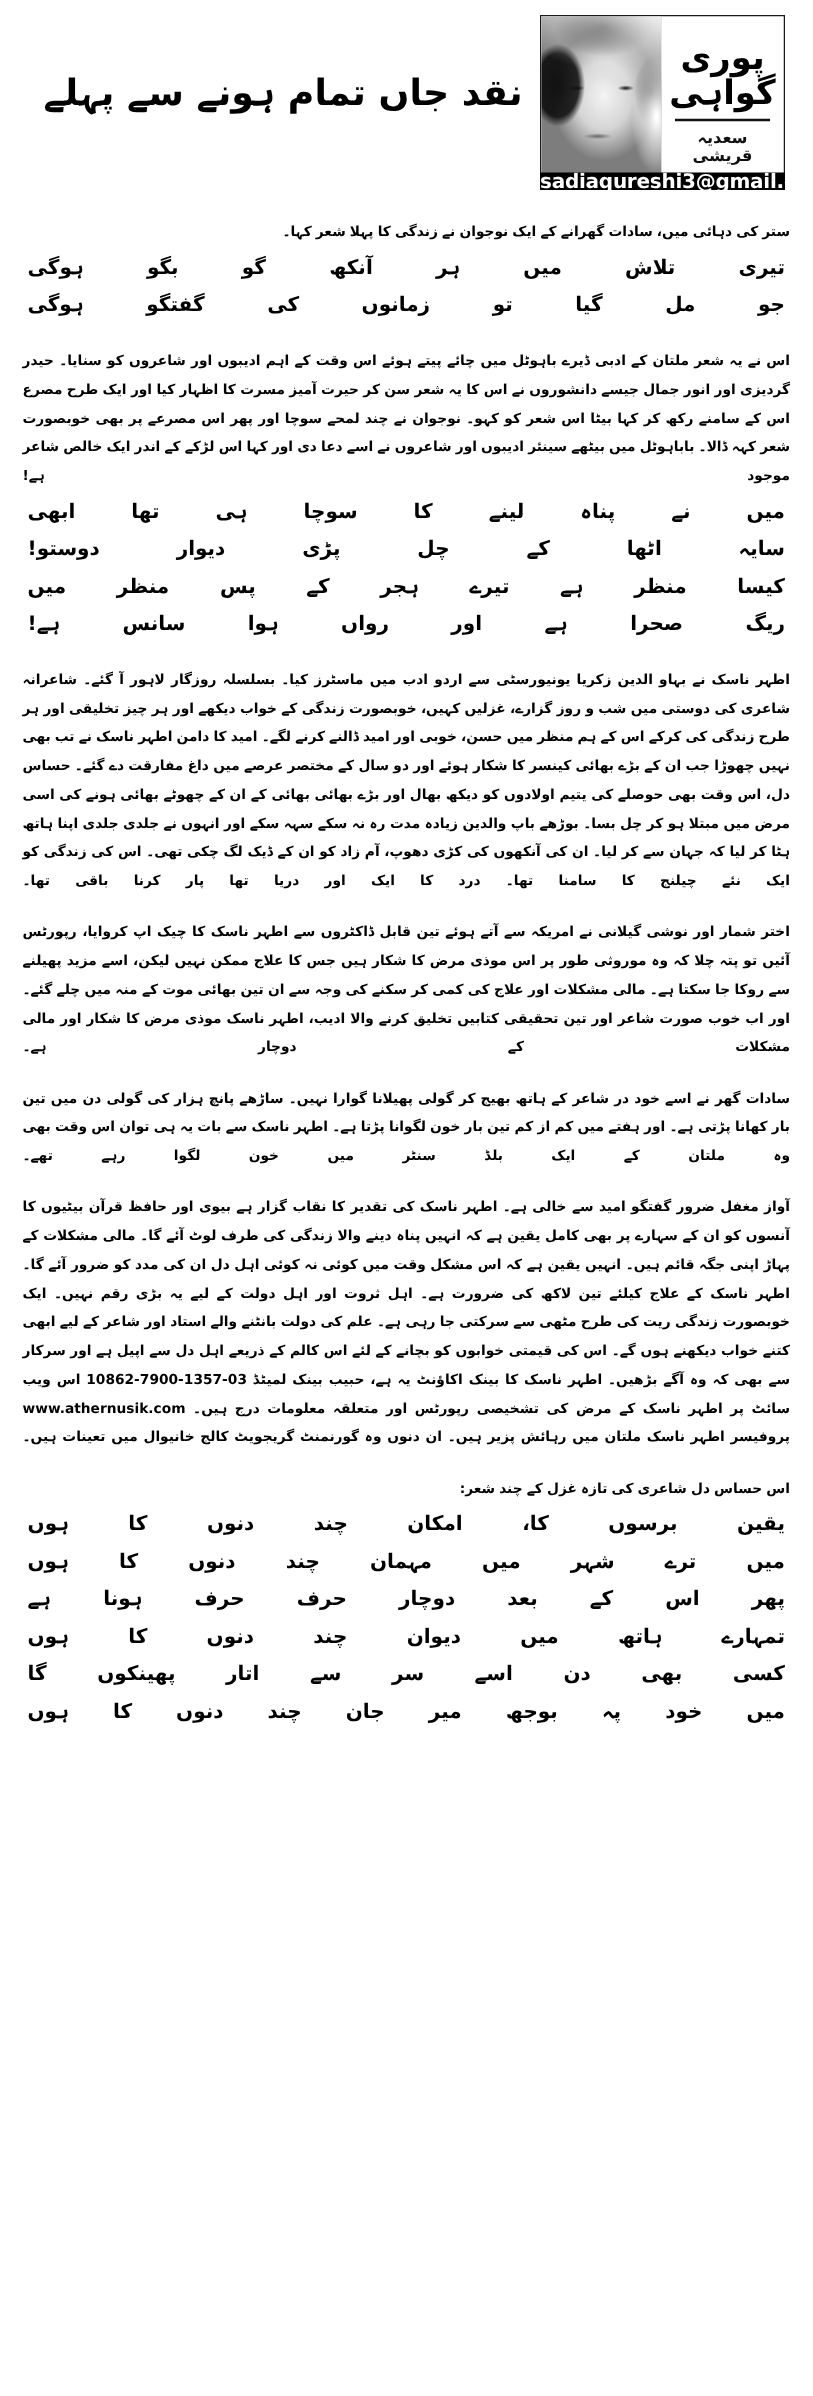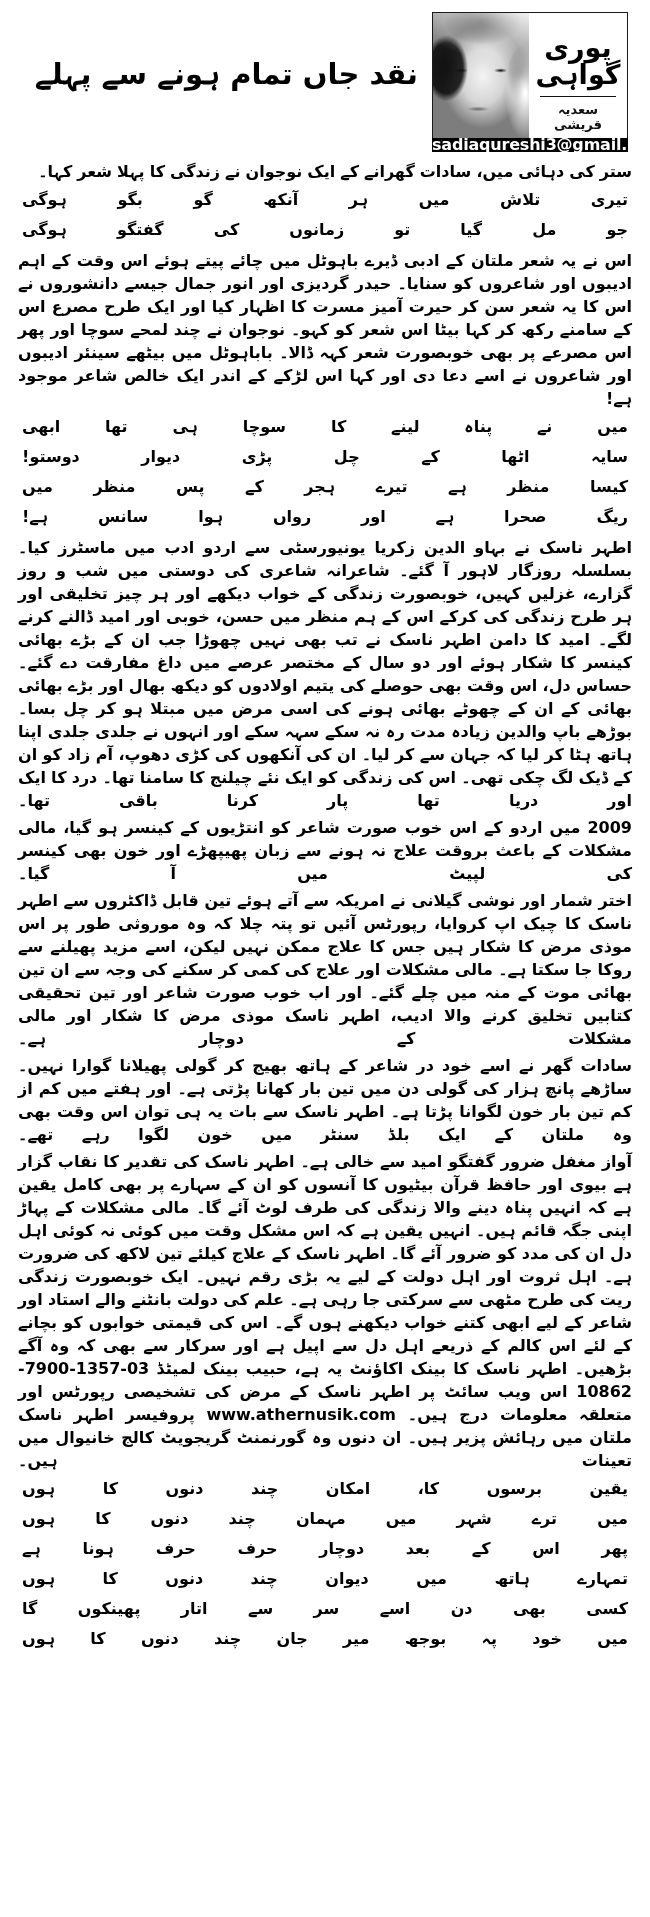--- a/index.html
+++ b/index.html
@@ -131,22 +131,22 @@
     font-weight:700;
     color:#000;
     line-height:1.3;
   }
 
   
   .article{
     padding:4px 8px 0 8px;
   }
   p.para{
-    margin:4px 0 1px 0;
-    font-size:16px;
+    margin:18px 0 1px 0;
+    font-size:11px;
     line-height:23px;
     text-align:justify;
     text-align-last:justify;
     font-weight:600;
     color:#000;
     word-spacing:-0.5px;
   }
   p.para.last-right{
     text-align-last:right;
   }
@@ -267,28 +267,28 @@
         <span>اور</span>
         <span>رواں</span>
         <span>ہوا</span>
         <span>سانس</span>
         <span>ہے!</span>
       </div>
     </div>
 
     <p class="para">اطہر ناسک نے بہاو الدین زکریا یونیورسٹی سے اردو ادب میں ماسٹرز کیا۔ بسلسلہ روزگار لاہور آ گئے۔ شاعرانہ شاعری کی دوستی میں شب و روز گزارے، غزلیں کہیں، خوبصورت زندگی کے خواب دیکھے اور ہر چیز تخلیقی اور ہر طرح زندگی کی کرکے اس کے ہم منظر میں حسن، خوبی اور امید ڈالنے کرنے لگے۔ امید کا دامن اطہر ناسک نے تب بھی نہیں چھوڑا جب ان کے بڑے بھائی کینسر کا شکار ہوئے اور دو سال کے مختصر عرصے میں داغ مفارقت دے گئے۔ حساس دل، اس وقت بھی حوصلے کی یتیم اولادوں کو دیکھ بھال اور بڑے بھائی بھائی کے ان کے چھوٹے بھائی ہونے کی اسی مرض میں مبتلا ہو کر چل بسا۔ بوڑھے باپ والدین زیادہ مدت رہ نہ سکے سہہ سکے اور انہوں نے جلدی جلدی اپنا ہاتھ ہٹا کر لیا کہ جہان سے کر لیا۔ ان کی آنکھوں کی کڑی دھوپ، آم زاد کو ان کے ڈیک لگ چکی تھی۔ اس کی زندگی کو ایک نئے چیلنج کا سامنا تھا۔ درد کا ایک اور دریا تھا پار کرنا باقی تھا۔</p>
 
-    <p class="para">2009 میں اردو کے اس خوب صورت شاعر کو انتڑیوں کے کینسر ہو گیا، مالی مشکلات کے باعث بروقت علاج نہ ہونے سے زبان پھیپھڑے اور خون بھی کینسر کی لپیٹ میں آ گیا۔</p>
 
     <p class="para">اختر شمار اور نوشی گیلانی نے امریکہ سے آتے ہوئے تین قابل ڈاکٹروں سے اطہر ناسک کا چیک اپ کروایا، رپورٹس آئیں تو پتہ چلا کہ وہ موروثی طور پر اس موذی مرض کا شکار ہیں جس کا علاج ممکن نہیں لیکن، اسے مزید پھیلنے سے روکا جا سکتا ہے۔ مالی مشکلات اور علاج کی کمی کر سکنے کی وجہ سے ان تین بھائی موت کے منہ میں چلے گئے۔ اور اب خوب صورت شاعر اور تین تحقیقی کتابیں تخلیق کرنے والا ادیب، اطہر ناسک موذی مرض کا شکار اور مالی مشکلات کے دوچار ہے۔</p>
 
     <p class="para">سادات گھر نے اسے خود در شاعر کے ہاتھ بھیج کر گولی پھیلانا گوارا نہیں۔ ساڑھے پانچ ہزار کی گولی دن میں تین بار کھانا پڑتی ہے۔ اور ہفتے میں کم از کم تین بار خون لگوانا پڑتا ہے۔ اطہر ناسک سے بات یہ ہی توان اس وقت بھی وہ ملتان کے ایک بلڈ سنٹر میں خون لگوا رہے تھے۔</p>
 
     <p class="para">آواز مغفل ضرور گفتگو امید سے خالی ہے۔ اطہر ناسک کی تقدیر کا نقاب گزار ہے بیوی اور حافظ قرآن بیٹیوں کا آنسوں کو ان کے سہارے پر بھی کامل یقین ہے کہ انہیں پناہ دینے والا زندگی کی طرف لوٹ آئے گا۔ مالی مشکلات کے پہاڑ اپنی جگہ قائم ہیں۔ انہیں یقین ہے کہ اس مشکل وقت میں کوئی نہ کوئی اہل دل ان کی مدد کو ضرور آئے گا۔ اطہر ناسک کے علاج کیلئے تین لاکھ کی ضرورت ہے۔ اہل ثروت اور اہل دولت کے لیے یہ بڑی رقم نہیں۔ ایک خوبصورت زندگی ریت کی طرح مٹھی سے سرکتی جا رہی ہے۔ علم کی دولت بانٹنے والے استاد اور شاعر کے لیے ابھی کتنے خواب دیکھنے ہوں گے۔ اس کی قیمتی خوابوں کو بچانے کے لئے اس کالم کے ذریعے اہل دل سے اپیل ہے اور سرکار سے بھی کہ وہ آگے بڑھیں۔ اطہر ناسک کا بینک اکاؤنٹ یہ ہے، حبیب بینک لمیٹڈ 03-1357-7900-10862 اس ویب سائٹ پر اطہر ناسک کے مرض کی تشخیصی رپورٹس اور متعلقہ معلومات درج ہیں۔ www.athernusik.com پروفیسر اطہر ناسک ملتان میں رہائش پزیر ہیں۔ ان دنوں وہ گورنمنٹ گریجویٹ کالج خانیوال میں تعینات ہیں۔</p>
 
+    <p class="para last-right">اس حساس دل شاعری کی تازہ غزل کے چند شعر:</p>
 
     <div class="verse">
       <div class="verse-line">
         <span>یقین</span>
         <span>برسوں</span>
         <span>کا،</span>
         <span>امکان</span>
         <span>چند</span>
         <span>دنوں</span>
         <span>کا</span>

